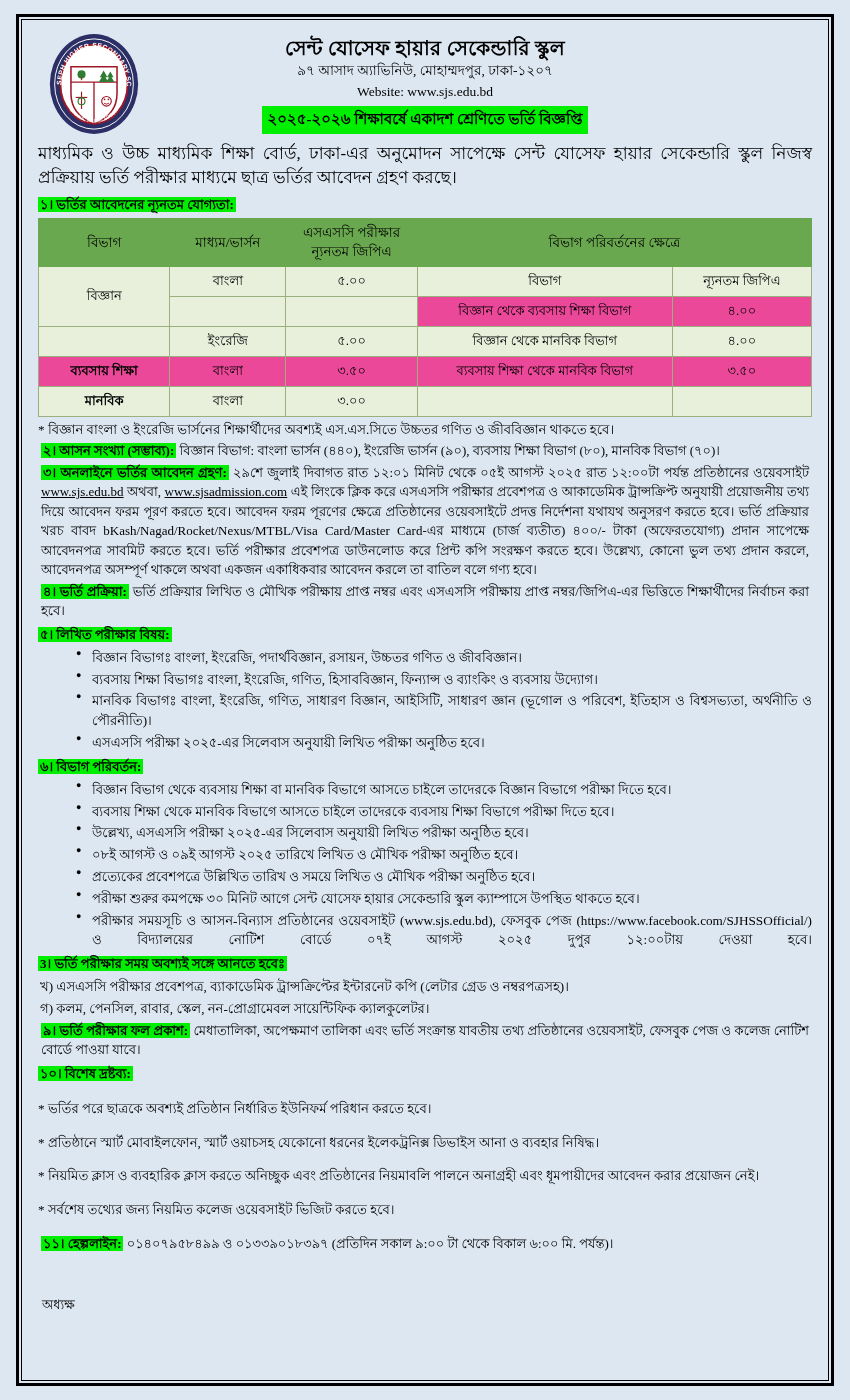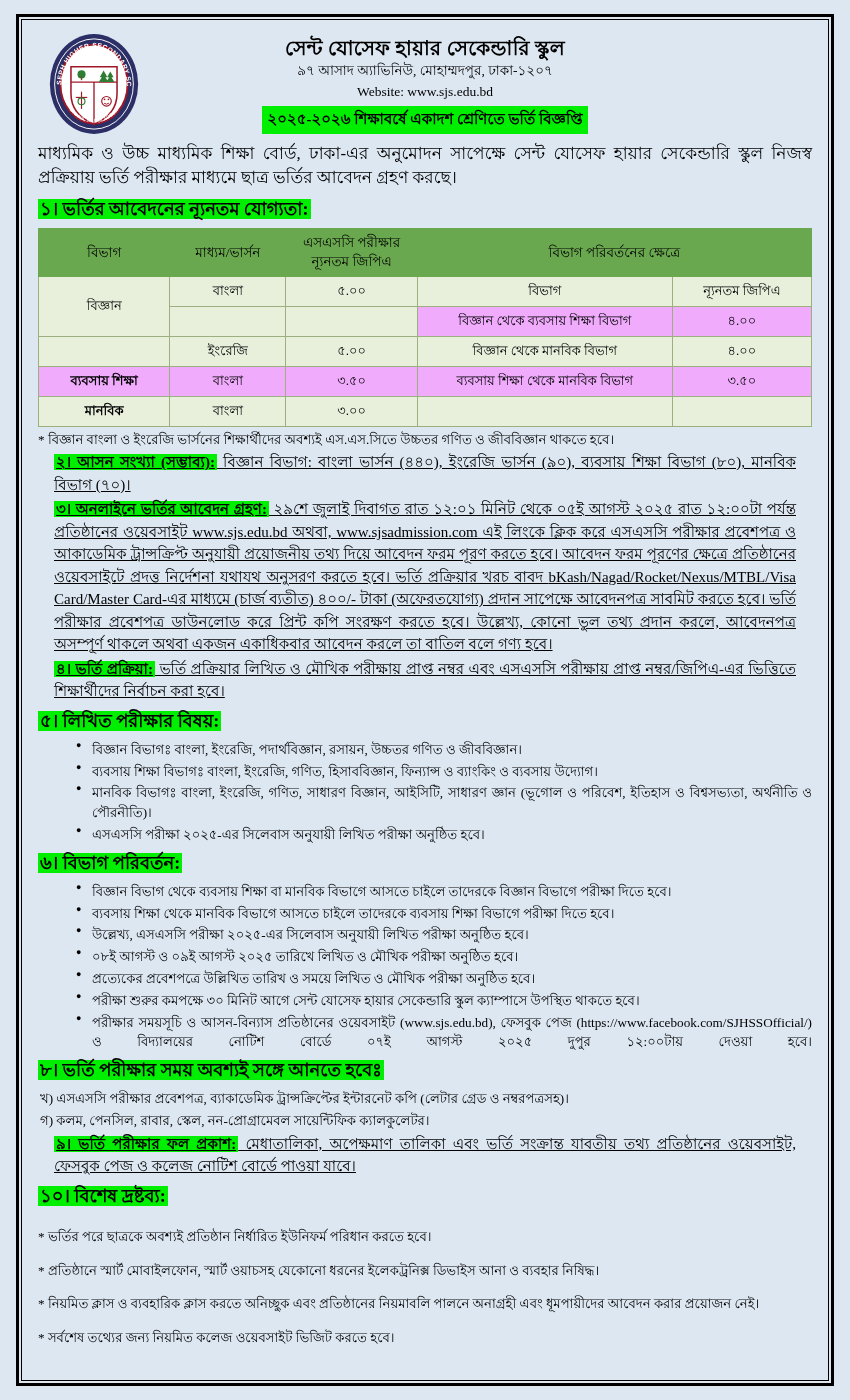--- a/index.html
+++ b/index.html
@@ -64,34 +64,33 @@
   }
 
   
   .intro {
     font-size: 17px;
     line-height: 1.45;
     text-align: justify;
     margin: 6px 0 4px 0;
   }
   .sec-head {
-    font-size: 18px;
+    font-size: 13px;
     font-weight: bold;
     margin: 4px 0 2px 0;
   }
   .sec-head .lbl {
     background: #00ee00;
     padding: 0 2px;
   }
   .para {
-    font-size: 15px;
+    font-size: 13px;
     line-height: 1.5;
     text-align: justify;
-    margin: 2px 16px;
-    text-decoration: underline;
+    margin: 2px 3px;
   }
   .para .lbl {
     background: #00ee00;
     font-weight: bold;
     padding: 0 2px;
   }
   .note-star {
     font-size: 13.2px;
     line-height: 1.45;
     margin: 3px 0 2px 0;
@@ -156,21 +155,21 @@
     vertical-align: middle;
   }
   table.elig thead th {
     background: #6aa84f;
     border: 1px solid #6aa84f;
     font-weight: normal;
     font-size: 13.5px;
     height: 48px;
     line-height: 1.35;
   }
-  td.cell-blue  { background: #f0abfc; }
+  td.cell-blue  { background: #ec4899; }
   td.cell-plain { background: #e8f0dc; }
   td.bold { font-weight: bold; }
 </style>
 </head>
 <body>
 
 <div class="page">
  <div class="frame-outer">
   <div class="frame-inner">
 
@@ -285,30 +284,31 @@
       <li>উল্লেখ্য, এসএসসি পরীক্ষা ২০২৫-এর সিলেবাস অনুযায়ী লিখিত পরীক্ষা অনুষ্ঠিত হবে।</li>
     </ul>
 
     <ul class="bullets">
       <li>০৮ই আগস্ট ও ০৯ই আগস্ট ২০২৫ তারিখে লিখিত ও মৌখিক পরীক্ষা অনুষ্ঠিত হবে।</li>
       <li>প্রত্যেকের প্রবেশপত্রে উল্লিখিত তারিখ ও সময়ে লিখিত ও মৌখিক পরীক্ষা অনুষ্ঠিত হবে।</li>
       <li>পরীক্ষা শুরুর কমপক্ষে ৩০ মিনিট আগে সেন্ট যোসেফ হায়ার সেকেন্ডারি স্কুল ক্যাম্পাসে উপস্থিত থাকতে হবে।</li>
       <li class="justify-spread"><span>পরীক্ষার সময়সূচি ও আসন-বিন্যাস প্রতিষ্ঠানের ওয়েবসাইট (</span><span class="lat">www.sjs.edu.bd</span><span>), ফেসবুক পেজ (</span><span class="lat">https://www.facebook.com/SJHSSOfficial/</span><span>) ও বিদ্যালয়ের নোটিশ বোর্ডে ০৭ই আগস্ট ২০২৫ দুপুর ১২:০০টায় দেওয়া হবে।</span></li>
     </ul>
 
-    <div class="sec-head"><span class="lbl">৮। ভর্তি পরীক্ষার সময় অবশ্যই সঙ্গে আনতে হবেঃ</span></div>
+    <div class="sec-head"><span class="lbl">3। ভর্তি পরীক্ষার সময় অবশ্যই সঙ্গে আনতে হবেঃ</span></div>
     <div class="alpha-item">খ) এসএসসি পরীক্ষার প্রবেশপত্র, ব্যাকাডেমিক ট্রান্সক্রিপ্টের ইন্টারনেট কপি (লেটার গ্রেড ও নম্বরপত্রসহ)।</div>
     <div class="alpha-item">গ) কলম, পেনসিল, রাবার, স্কেল, নন-প্রোগ্রামেবল সায়েন্টিফিক ক্যালকুলেটর।</div>
 
     <p class="para"><span class="lbl">৯। ভর্তি পরীক্ষার ফল প্রকাশ:</span><span> মেধাতালিকা, অপেক্ষমাণ তালিকা এবং ভর্তি সংক্রান্ত যাবতীয় তথ্য প্রতিষ্ঠানের ওয়েবসাইট, ফেসবুক পেজ ও কলেজ নোটিশ বোর্ডে পাওয়া যাবে।</span></p>
 
     <div class="sec-head"><span class="lbl">১০। বিশেষ দ্রষ্টব্য:</span></div>
     <div class="star-item">* ভর্তির পরে ছাত্রকে অবশ্যই প্রতিষ্ঠান নির্ধারিত ইউনিফর্ম পরিধান করতে হবে।</div>
     <div class="star-item">* প্রতিষ্ঠানে স্মার্ট মোবাইলফোন, স্মার্ট ওয়াচসহ যেকোনো ধরনের ইলেকট্রনিক্স ডিভাইস আনা ও ব্যবহার নিষিদ্ধ।</div>
     <div class="star-item">* নিয়মিত ক্লাস ও ব্যবহারিক ক্লাস করতে অনিচ্ছুক এবং প্রতিষ্ঠানের নিয়মাবলি পালনে অনাগ্রহী এবং ধূমপায়ীদের আবেদন করার প্রয়োজন নেই।</div>
     <div class="star-item">* সর্বশেষ তথ্যের জন্য নিয়মিত কলেজ ওয়েবসাইট ভিজিট করতে হবে।</div>
 
+    <p class="para"><span class="lbl">১১। হেল্পলাইন:</span><span> ০১৪০৭৯৫৮৪৯৯ ও ০১৩৩৯০১৮৩৯৭ (প্রতিদিন সকাল ৯:০০ টা থেকে বিকাল ৬:০০ মি. পর্যন্ত)।</span></p>
 
     <div class="footer-sign">অধ্যক্ষ</div>
 
   </div>
  </div>
 </div>
 
 </body></html>

